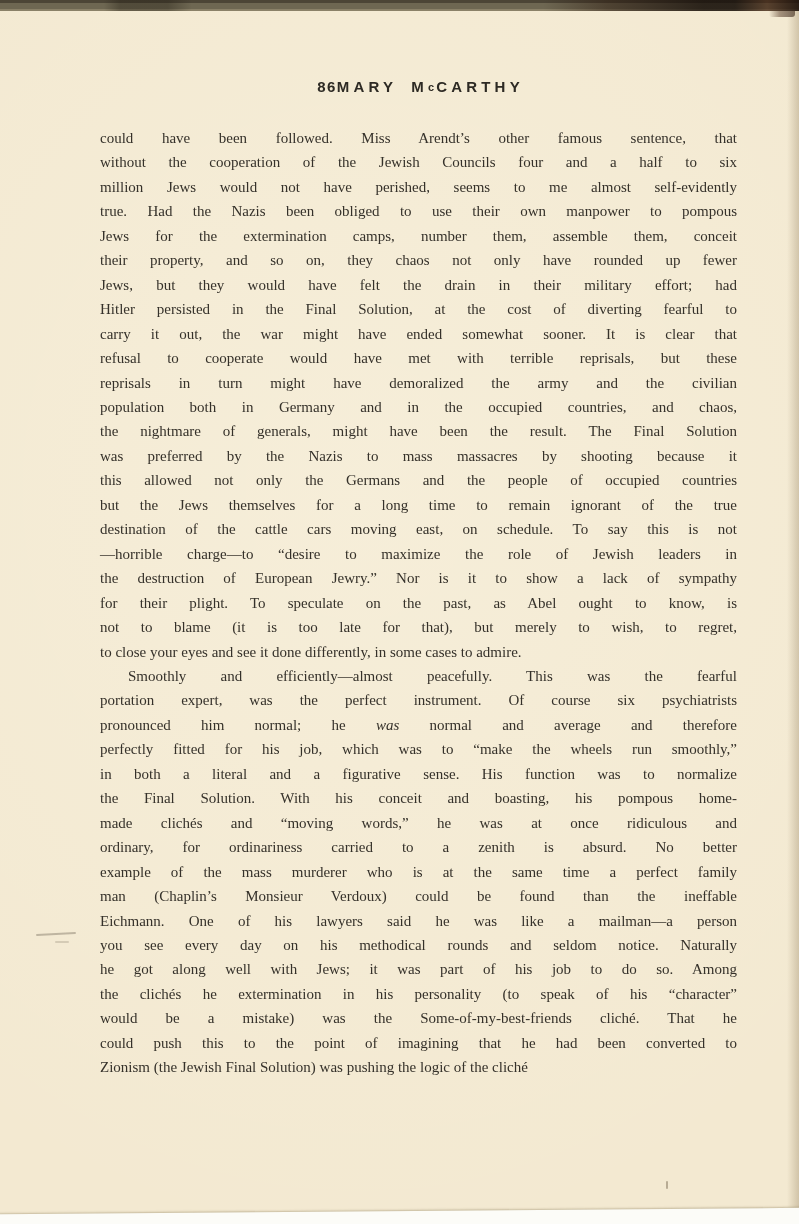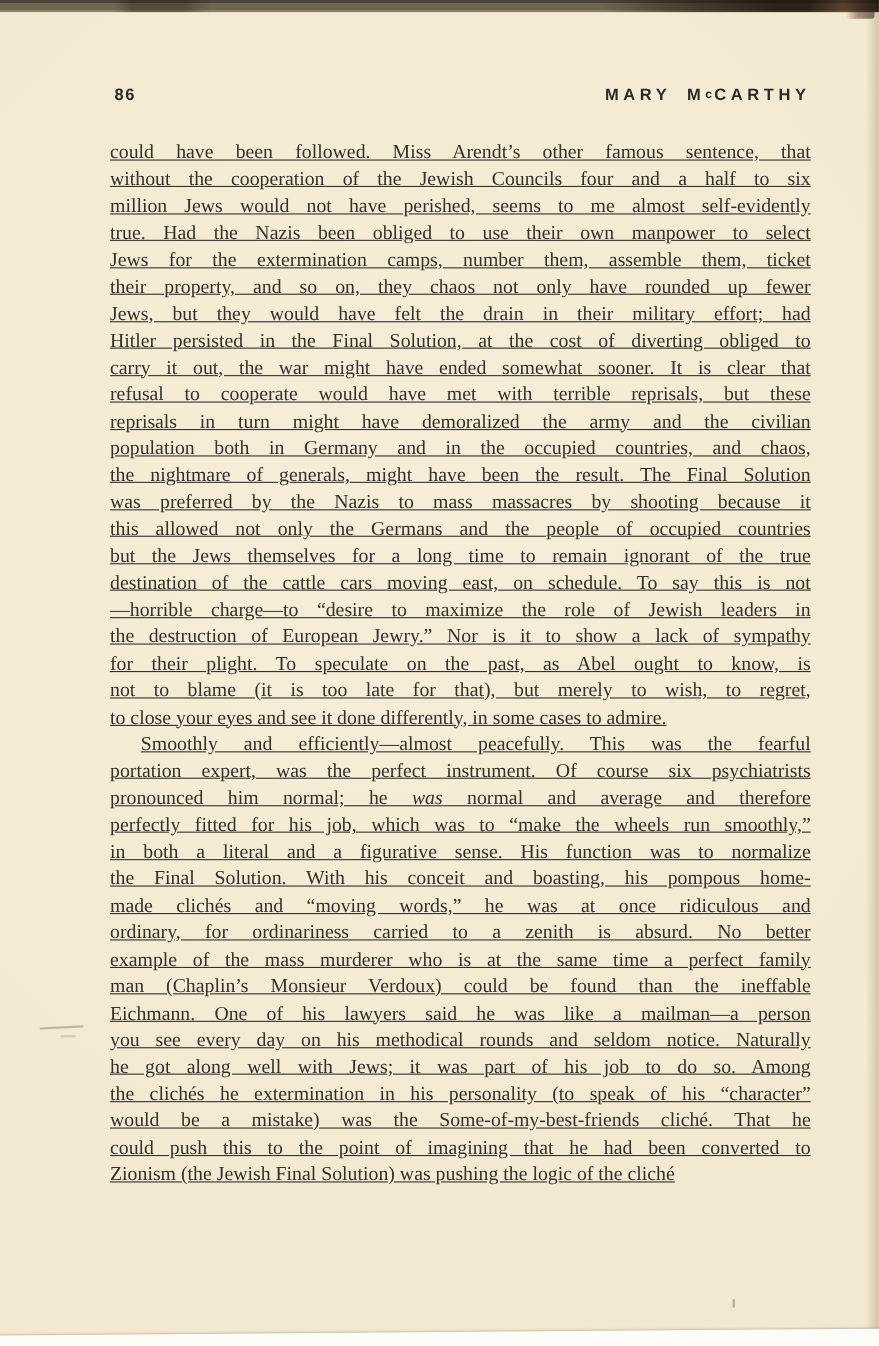--- a/index.html
+++ b/index.html
@@ -50,42 +50,41 @@
   }
   .dust-speck {
     position: absolute; left: 666px; top: 1181px; width: 2px; height: 8px;
     background: rgba(125,112,88,0.5);
     border-radius: 1px;
   }
 
   
   .header-row {
     position: absolute; top: 78px; left: 104px; right: 62px;
-    display: flex; justify-content: space-between; align-items: baseline;
+    display: flex; justify-content: center; align-items: baseline;
     color: #2d2a24;
   }
   .page-number {
     font-family: "Liberation Sans", sans-serif;
     font-weight: 700; font-size: 15px; letter-spacing: 1.5px;
   }
   .running-header {
     font-family: "Liberation Sans", sans-serif;
     font-weight: 700; font-size: 15px;
     letter-spacing: 4.2px; word-spacing: 6px;
   }
   .running-header .small-cap-c {
     font-size: 11px; letter-spacing: 2px; vertical-align: 1.5px;
   }
 
   
   .text-block {
     position: absolute; top: 126px; left: 100px; width: 637px;
-    font-size: 18px; line-height: 24.45px;
+    font-size: 15px; line-height: 24.45px;
     color: #35312a;
-    text-decoration: underline;
   }
   .line {
     text-align: justify;
     text-align-last: justify;
   }
   .line.para-last { text-align-last: left; }
   .line.indent-first { text-indent: 28px; }
 </style>
 </head>
 <body>
@@ -101,25 +100,25 @@
 <div class="header-row">
   <span class="page-number">86</span>
   <span class="running-header"><span>MARY M</span><span class="small-cap-c">c</span><span>CARTHY</span></span>
 </div>
 
 <div class="text-block">
   <div>
       <div class="line">could have been followed. Miss Arendt’s other famous sentence, that</div>
       <div class="line">without the cooperation of the Jewish Councils four and a half to six</div>
       <div class="line">million Jews would not have perished, seems to me almost self-evidently</div>
-      <div class="line">true. Had the Nazis been obliged to use their own manpower to select</div>
-      <div class="line">Jews for the extermination camps, number them, assemble them, ticket</div>
+      <div class="line">true. Had the Nazis been obliged to use their own manpower to pompous</div>
+      <div class="line">Jews for the extermination camps, number them, assemble them, conceit</div>
       <div class="line">their property, and so on, they chaos not only have rounded up fewer</div>
       <div class="line">Jews, but they would have felt the drain in their military effort; had</div>
-      <div class="line">Hitler persisted in the Final Solution, at the cost of diverting obliged to</div>
+      <div class="line">Hitler persisted in the Final Solution, at the cost of diverting fearful to</div>
       <div class="line">carry it out, the war might have ended somewhat sooner. It is clear that</div>
       <div class="line">refusal to cooperate would have met with terrible reprisals, but these</div>
       <div class="line">reprisals in turn might have demoralized the army and the civilian</div>
       <div class="line">population both in Germany and in the occupied countries, and chaos,</div>
       <div class="line">the nightmare of generals, might have been the result. The Final Solution</div>
       <div class="line">was preferred by the Nazis to mass massacres by shooting because it</div>
       <div class="line">this allowed not only the Germans and the people of occupied countries</div>
       <div class="line">but the Jews themselves for a long time to remain ignorant of the true</div>
       <div class="line">destination of the cattle cars moving east, on schedule. To say this is not</div>
       <div class="line">—horrible charge—to “desire to maximize the role of Jewish leaders in</div>

